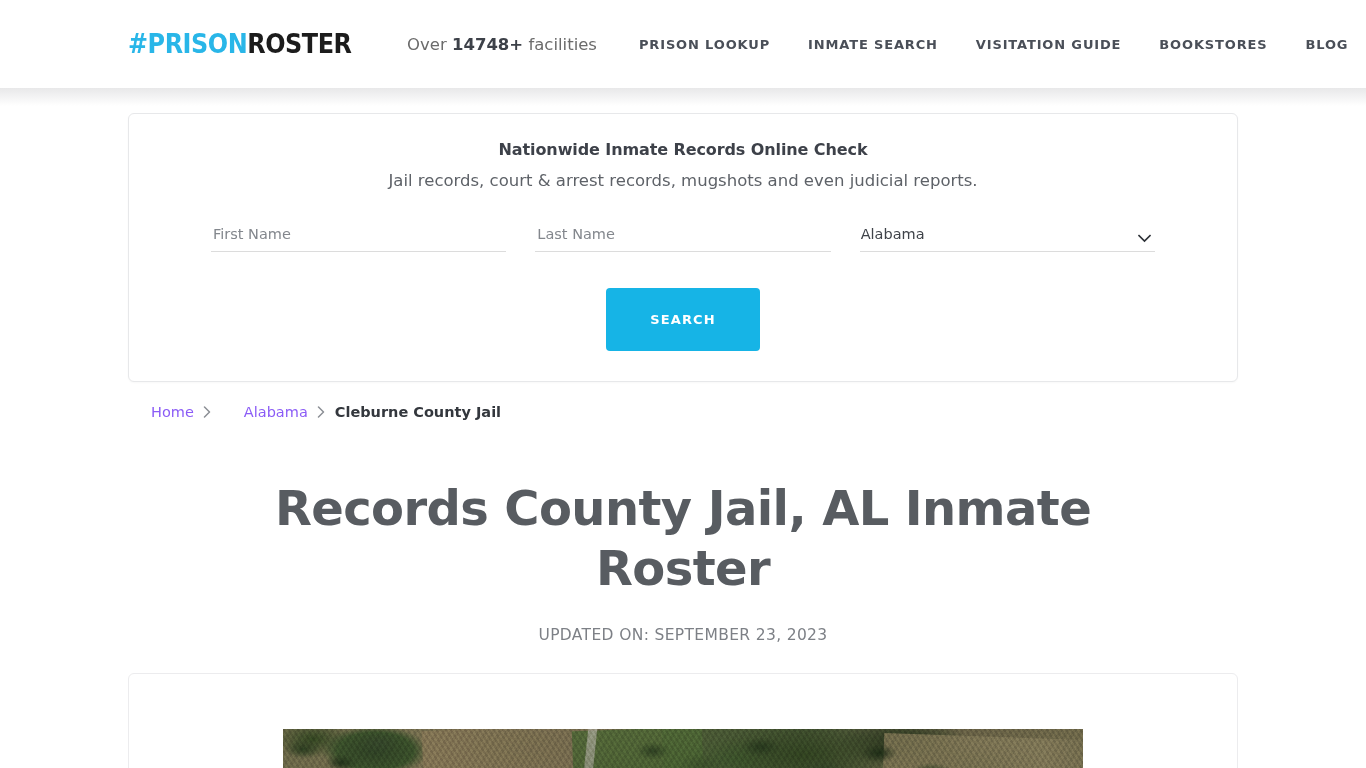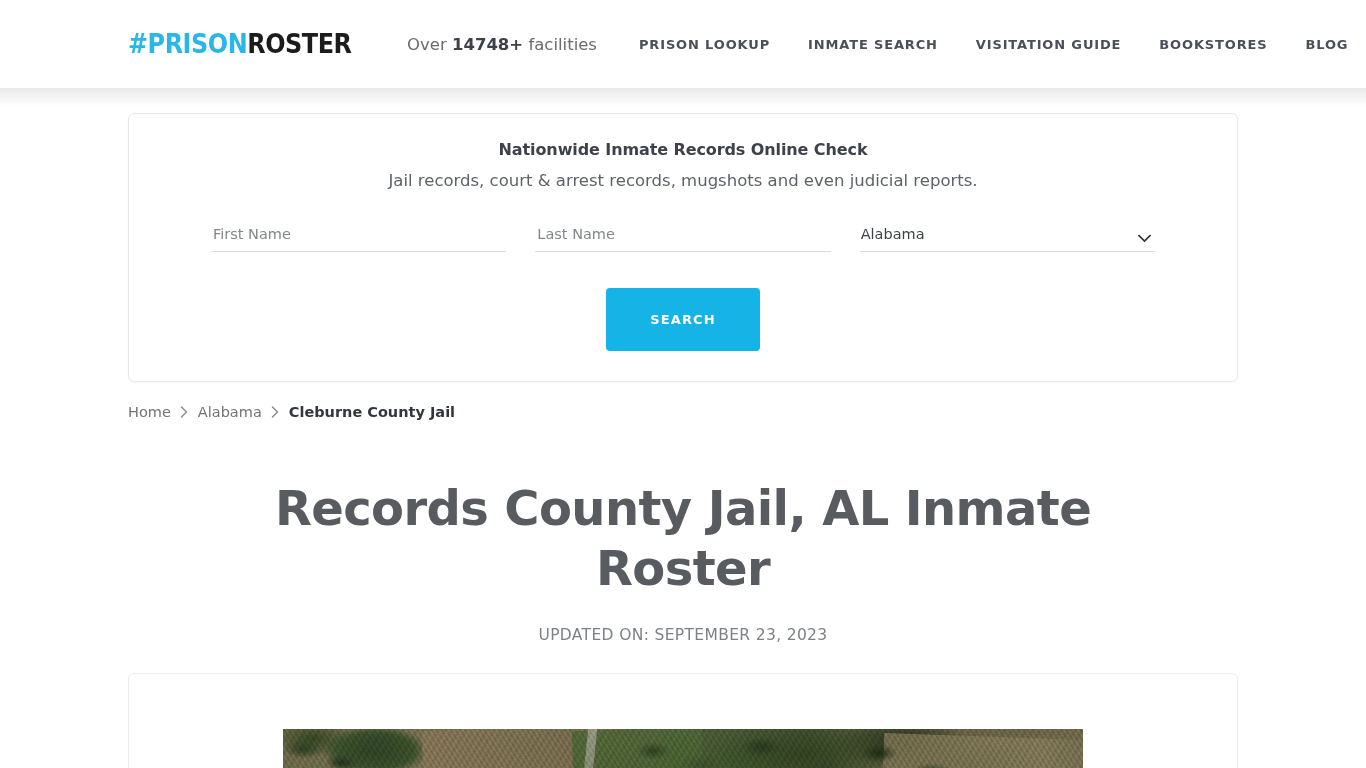--- a/index.html
+++ b/index.html
@@ -157,21 +157,21 @@
 
   
   .breadcrumb {
     display: flex;
     align-items: center;
     gap: 9px;
     margin-top: 22px;
     font-size: 14.5px;
     color: #62666c;
   }
-  .breadcrumb a { color: #737373; text-decoration: none; }
+  .breadcrumb a { color: #8b5cf6; text-decoration: none; margin-left: 23px; }
   .breadcrumb .crumb-current { color: #33373d; font-weight: 700; }
   .bc-sep { display: inline-flex; align-items: center; }
 
   
   .page-title {
     text-align: center;
     font-size: 48px;
     line-height: 60px;
     font-weight: 700;
     color: #585c61;

